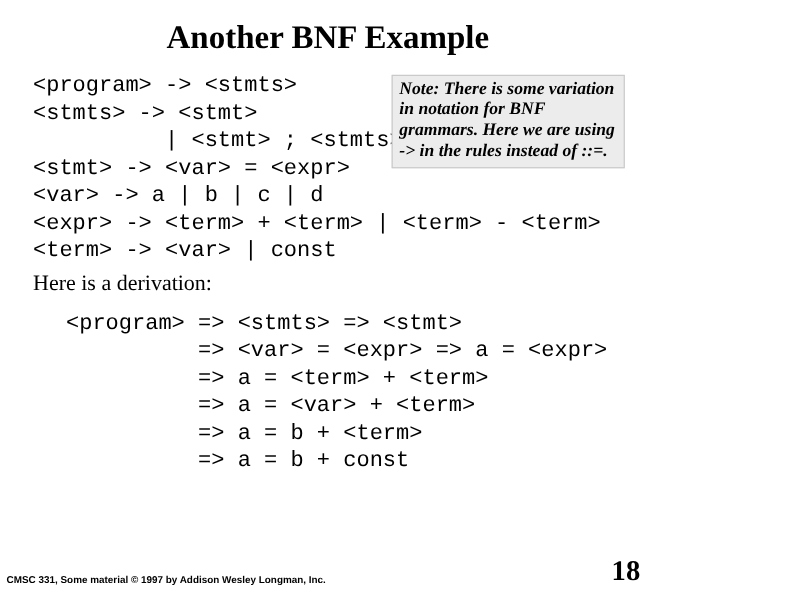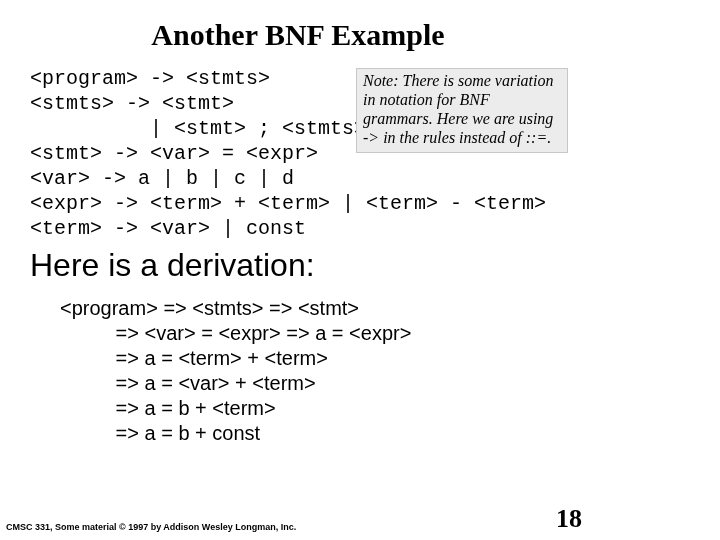--- a/index.html
+++ b/index.html
@@ -41,33 +41,33 @@
   }
   .note-box {
     position: absolute;
     top: 2px;
     right: -2px;
     width: 198px;
     background: #ececec;
     border: 1px solid #c7c7c7;
     font-family: 'Times New Roman', Times, serif;
     font-style: italic;
-    font-weight: normal;
+    font-weight: bold;
     font-size: 16px;
     line-height: 1.18;
     padding: 3px 6px 4px 6px;
   }
   .section-label {
-    font-family: Liberation Sans, sans-serif;
-    font-size: 32px;
+    font-family: Liberation Serif, serif;
+    font-size: 20px;
     margin-top: 6px;
     margin-bottom: 2px;
   }
   .derivation {
-    font-family: Liberation Sans, sans-serif;
+    font-family: Liberation Mono, monospace;
     font-size: 20px;
     line-height: 1.25;
     white-space: pre;
     padding-left: 30px;
     margin-top: 12px;
   }
   .footer-left {
     position: absolute;
     left: 6px;
     bottom: 8px;

